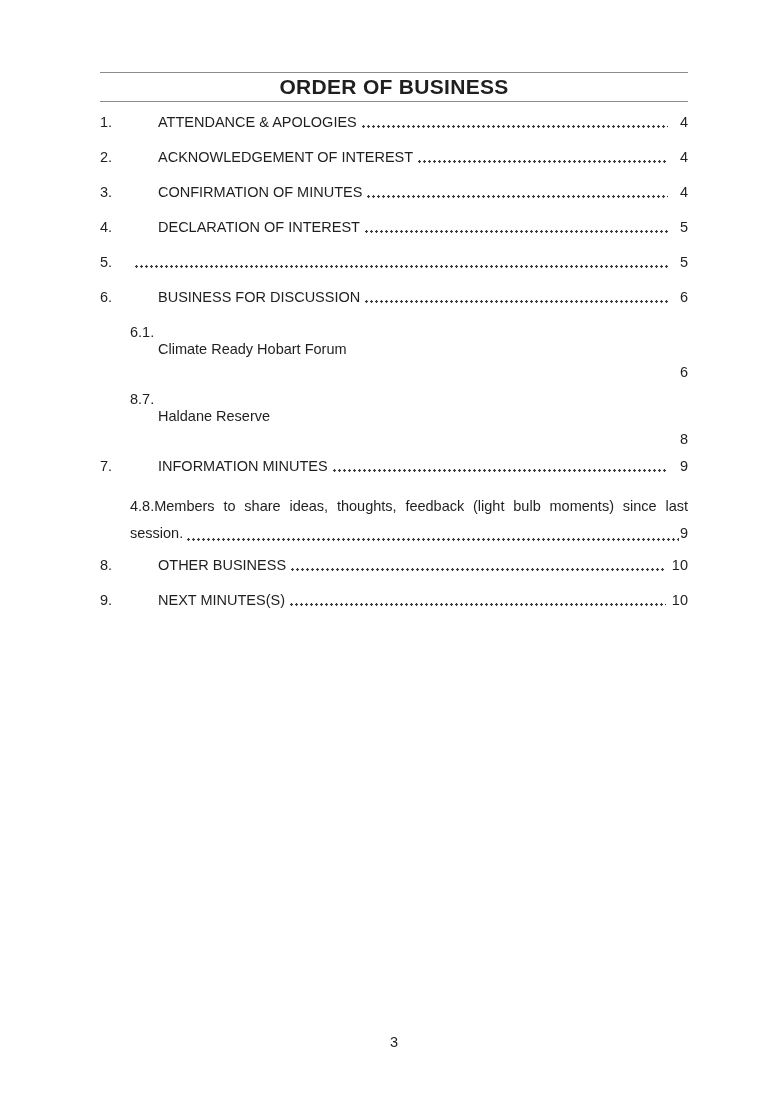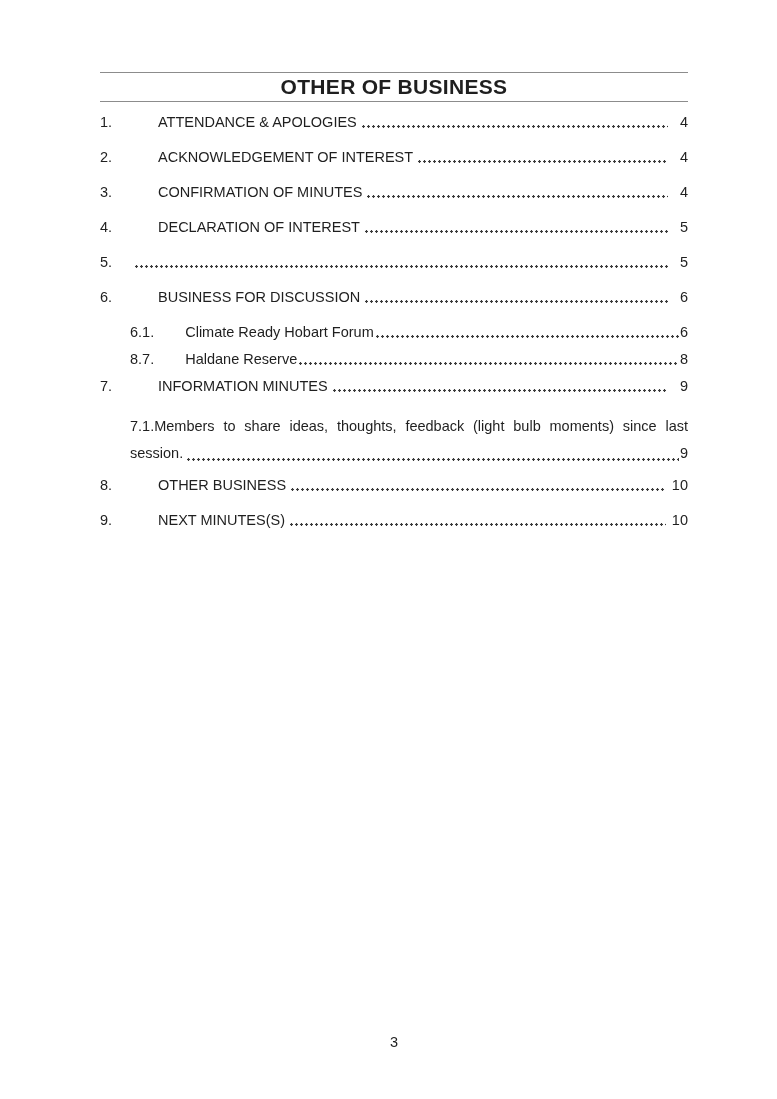--- a/index.html
+++ b/index.html
@@ -41,20 +41,21 @@
     font-size:14.5px;
   }
   .row{
     display:flex;
     line-height:17px;
     margin-bottom:18px;
   }
   .row.sub{
     margin-left:30px;
     margin-bottom:10px;
+    flex-direction:column;
   }
   .num{flex:0 0 30px;}
   .num-inline{flex:0 0 auto;margin-right:3px;}
   .label{flex:0 0 auto;white-space:nowrap;margin-left:28px;}
   .leader{
     flex:1 1 auto;
     align-self:flex-end;
     height:3px;
     margin:0 6px 3px 5px;
     background-image:radial-gradient(circle at 1.5px 1.5px, var(--dot) 1.05px, transparent 1.45px);
@@ -85,21 +86,21 @@
     font-size:14.5px;
     line-height:17px;
   }
 </style>
 </head>
 <body>
 
 <div class="page">
 
   <header class="title-block">
-    <h1 class="doc-title">OTHER OF BUSINESS</h1>
+    <h1 class="doc-title">ORDER OF BUSINESS</h1>
   </header>
 
   <nav class="toc" id="toc">
       <div class="row">
         <span class="num">1.</span>
         <span class="label">ATTENDANCE &amp; APOLOGIES</span>
         <span class="leader"></span>
         <span class="pg">4</span>
       </div>
       <div class="row">
@@ -143,21 +144,21 @@
         <span class="leader tightlead"></span>
         <span class="pg tight">8</span>
       </div>
       <div class="row">
         <span class="num">7.</span>
         <span class="label">INFORMATION MINUTES</span>
         <span class="leader"></span>
         <span class="pg">9</span>
       </div>
       <div class="para">
-        <div class="para-line1"><span class="num-inline">7.1.</span><span>Members to share ideas, thoughts, feedback (light bulb moments) since last</span></div>
+        <div class="para-line1"><span class="num-inline">4.8.</span><span>Members to share ideas, thoughts, feedback (light bulb moments) since last</span></div>
         <div class="para-line2">
           <span>session.</span>
           <span class="leader tightlead"></span>
           <span class="pg tight">9</span>
         </div>
       </div>
       <div class="row">
         <span class="num">8.</span>
         <span class="label">OTHER BUSINESS</span>
         <span class="leader"></span>

